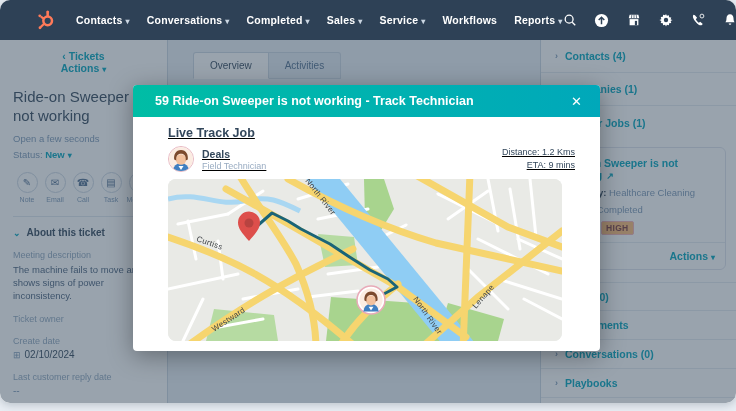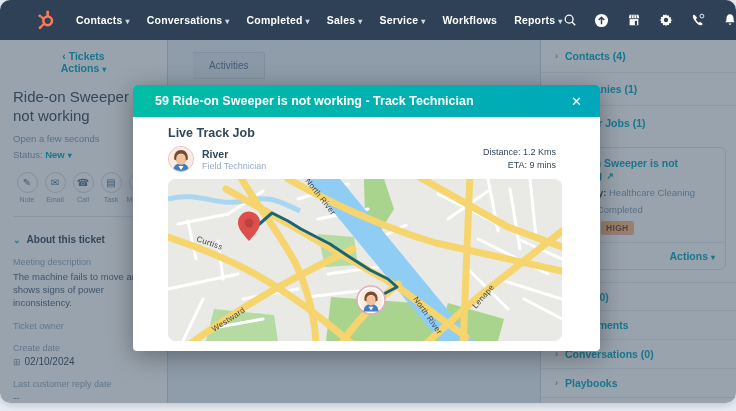--- a/index.html
+++ b/index.html
@@ -27,21 +27,21 @@
   .lp-actions { color:#00a4bd; font-size:10.5px; font-weight:bold; cursor:pointer; }
   .lp-title { margin-top:13px; width:142px; font-size:15px; line-height:19px; color:#33475b; font-weight:normal; }
   .lp-open { margin-top:8px; font-size:9.5px; color:#7c98b6; }
   .lp-status { margin-top:5px; font-size:9.5px; color:#7c98b6; }
   .lp-status .val { color:#00a4bd; font-weight:bold; cursor:pointer; }
   .lp-btnrow { margin-top:12px; display:flex; }
   .lp-btn { width:28px; display:flex; flex-direction:column; align-items:center; cursor:pointer; }
   .lp-btn .circ { width:21px; height:21px; border-radius:50%; border:1px solid #cbd6e2; background:#fff; color:#506e91; font-size:10px; display:flex; align-items:center; justify-content:center; }
   .lp-btn .blabel { margin-top:3px; font-size:7px; color:#7c98b6; }
   .lp-div { margin:13px 0 0; border-top:1px solid #dfe6ee; }
-  .lp-about { margin-top:17px; font-size:10px; font-weight:bold; color:#33475b; cursor:pointer; }
+  .lp-about { margin-top:10px; font-size:10px; font-weight:bold; color:#33475b; cursor:pointer; }
   .lp-about .chev { color:#00a4bd; margin-right:6px; font-size:9px; }
   .f-label { margin-top:12px; font-size:9px; color:#8fa6bd; }
   .f-value { margin-top:3px; font-size:10px; color:#33475b; }
   .f-desc { line-height:13px; color:#4a617c; font-size:9.5px; }
   .f-caret { color:#7c98b6; font-size:8px; margin-left:3px; }
   .cal-icon { color:#7c98b6; margin-right:4px; font-size:9px; }
 
   
   .tabs { display:flex; }
   .tab { font-size:10px; color:#33475b; padding:7px 16px; border:1px solid #cbd6e2; cursor:pointer; }
@@ -62,21 +62,21 @@
   .badge-high { display:inline-block; font-size:8.5px; font-weight:bold; color:#7c3a3d; background:#fdba74; border:1px solid #f3b0b3; border-radius:2px; padding:1px 4px; letter-spacing:.3px; }
   .jc-footer { border-top:1px solid #e4eaf1; padding:7px 10px; text-align:right; }
   .jc-actions { color:#00a4bd; font-weight:bold; font-size:10.5px; cursor:pointer; }
 
   
   .overlay { position:absolute; top:40px; left:0; right:0; bottom:0; background:rgba(51,71,91,.5); z-index:30; }
   .modal { position:absolute; z-index:40; left:133px; top:85px; width:467px; background:#fff; border-radius:4px; box-shadow:0 5px 25px rgba(0,0,0,.35); overflow:hidden; }
   .modal-header { height:32px; background:linear-gradient(90deg,#00bda5,#00a8ba); display:flex; align-items:center; padding:0 14px 0 22px; }
   .modal-title { color:#fff; font-size:12.5px; font-weight:bold; flex:1; }
   .modal-close { color:#fff; font-size:13px; cursor:pointer; padding:2px 4px; }
-  .modal-body { padding:9px 44px 10px 35px; }
+  .modal-body { padding:9px 25px 10px 35px;text-decoration:underline; }
   .mb-title { font-size:12.5px; font-weight:bold; color:#33475b; margin-bottom:6px; }
   .tech-row { display:flex; align-items:center; margin-bottom:7px; }
   .tech-avatar { width:26px; height:26px; border-radius:50%; overflow:hidden; border:1px solid #e8b9c2; flex:0 0 auto; }
   .tech-info { margin-left:8px; }
   .tech-name { font-size:10.5px; font-weight:bold; color:#33475b; }
   .tech-role { font-size:9px; color:#99acc2; margin-top:1px; }
   .trip-info { margin-left:auto; text-align:right; font-size:9px; color:#33475b; line-height:13px; }
   .map-wrap { width:394px; height:162px; border-radius:8px; overflow:hidden; background:#e9eae6; }
   .map-label { font-size:8px; fill:#3f4347; letter-spacing:.3px; }
 </style>
@@ -217,20 +217,21 @@
       <div class="f-label">Create date</div>
       <div class="f-value"><span class="cal-icon">⊞</span><span>02/10/2024</span></div>
 
       <div class="f-label">Last customer reply date</div>
       <div class="f-value" style="color:#7c98b6">--</div>
 
     </div>
 
     <div class="center-panel">
       <div class="tabs">
+        <div class="tab active">Overview</div>
         <div class="tab inactive">Activities</div>
       </div>
     </div>
 
     <div class="right-panel">
       <div class="rp-row tall">
           <span class="chev">›</span>
           <span>Contacts (4)</span>
         </div>
       <div class="rp-row tall">
@@ -283,21 +284,21 @@
     </div>
     <div class="modal-body">
       <div class="mb-title">Live Track Job</div>
       <div class="tech-row">
         <div class="tech-avatar">
           <svg viewBox="0 0 24 24" width="24" height="24">
               <use href="#sadie-avatar"></use>
             </svg>
         </div>
         <div class="tech-info">
-          <div class="tech-name">River</div>
+          <div class="tech-name">Deals</div>
           <div class="tech-role">Field Technician</div>
         </div>
         <div class="trip-info">
           <div>Distance: 1.2 Kms</div>
           <div>ETA: 9 mins</div>
         </div>
       </div>
 
       <div class="map-wrap">
         <svg viewBox="0 0 394 162" width="394" height="162">

